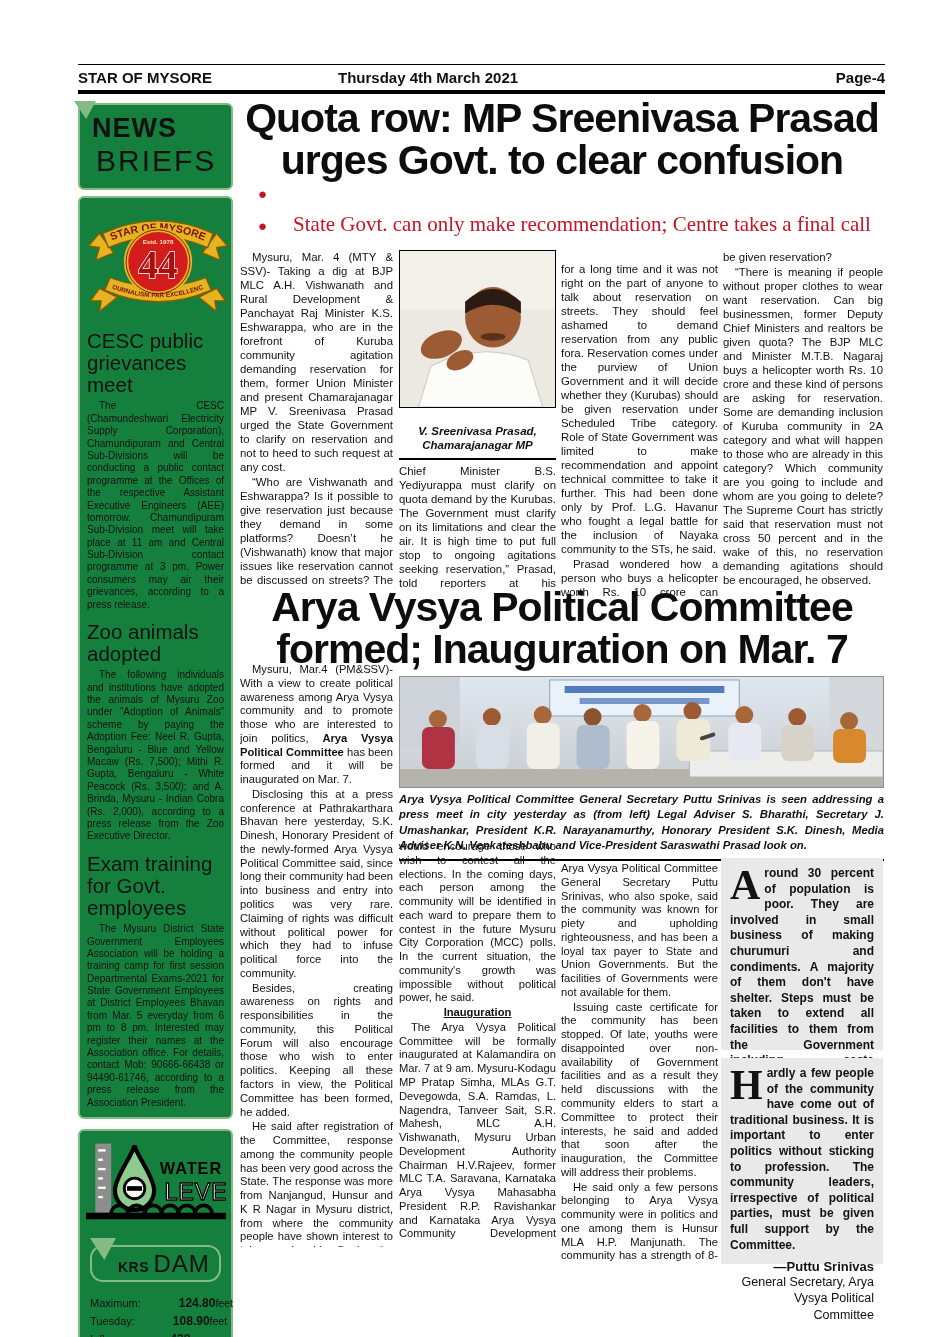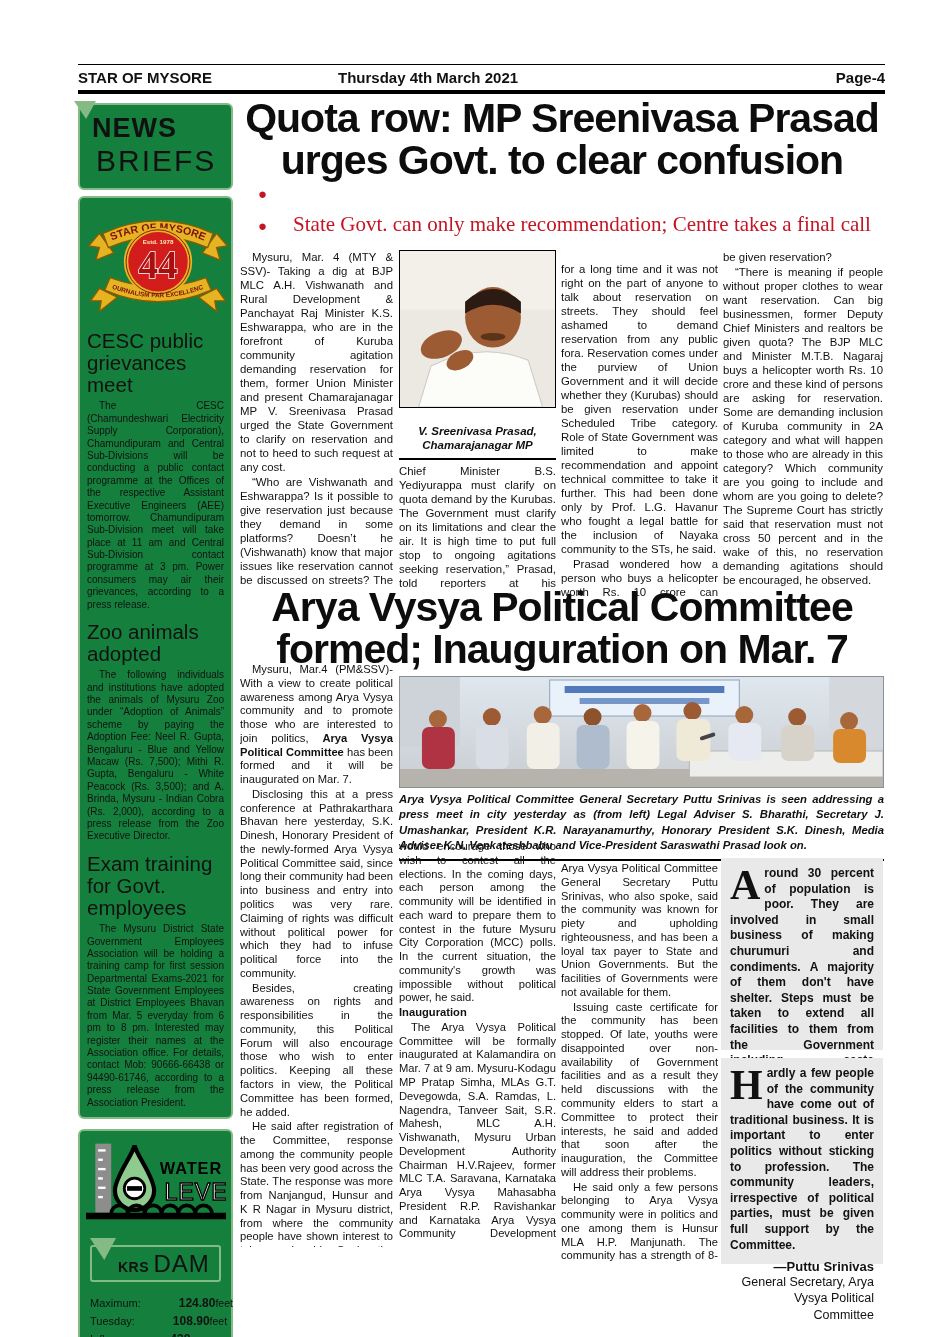--- a/index.html
+++ b/index.html
@@ -27,21 +27,21 @@
   .briefs-box { padding:6px 7px 8px; }
   .brief-head { font-size:20.5px; line-height:1.08; margin:10px 0 4px; }
   .brief-body { font-size:10px; line-height:1.24; text-align:justify; }
   .brief-body::before { content:""; display:inline-block; width:12px; }
 
   
   .logo-wrap { text-align:center; }
 
   
   .water { margin-top:10px; padding:4px 6px 10px; }
-  .dam-head { border:2.5px solid #84bb84; border-radius:3px; margin:14px 4px 8px; padding:3px 6px 2px 26px;
+  .dam-head { border:2.5px solid #84bb84; border-radius:13px; margin:14px 4px 8px; padding:3px 6px 2px 26px;
               position:relative; white-space:nowrap; }
   .dam-head .fold { top:-9px; left:-2px; width:26px; height:22px; }
   .dam-b { font-weight:bold; font-size:14px; letter-spacing:.5px; }
   .dam-l { font-size:24px; font-weight:400; letter-spacing:1px; }
   .dam-rows { padding:2px 2px 0 4px; }
   .drow { display:flex; align-items:baseline; font-size:11px; margin:4px 0; }
   .drow .lab { width:64px; }
   .drow .col { width:12px; }
   .drow .val { flex:1; text-align:right; font-weight:bold; font-size:12px;margin-left:38px; }
   .drow .unit { width:46px; text-align:right; font-size:10.5px; }
@@ -49,21 +49,21 @@
   
   .headline1 { position:absolute; left:238px; top:98px; width:648px; text-align:center;
                font-size:41px; font-weight:bold; line-height:1.02; letter-spacing:-1px; color:#0d0d0d; }
   .bullets { position:absolute; left:252px; top:186px; width:630px;
              font-family:"Liberation Serif", serif; font-size:21px; color:#c41425; }
   .bullet-line { display:flex; align-items:baseline; margin-bottom:9px; }
   .bullet-dot { font-size:15px; margin:0 26px 0 6px; }
 
   .ncol { position:absolute; width:153px; font-size:11.4px; line-height:1.23; text-align:justify; overflow:hidden; }
   .ncol p { text-indent:12px; margin-bottom:1px; }
-  .subhead { text-align:left; font-weight:bold; text-indent:0 !important; }
+  .subhead { text-align:center; font-weight:bold; text-indent:0 !important;text-decoration:underline; }
 
   .photo1 { border:1.5px solid #000; width:100%; height:158px; display:block; }
   .cap1 { text-align:center; font-weight:bold; font-style:italic; font-size:11.5px; line-height:1.25;
           padding:16px 0 5px; border-bottom:2px solid #000; margin-bottom:4px; }
 
   .headline2 { position:absolute; left:238px; top:586px; width:648px; text-align:center;
                font-size:41px; font-weight:bold; line-height:1.03; letter-spacing:-1px; color:#0d0d0d; }
 
   .photo2-wrap { position:absolute; left:399px; top:676px; width:485px; height:112px; border:1px solid #8a8f94; }
   .cap2 { position:absolute; left:399px; top:792px; width:485px; font-weight:bold; font-style:italic;

